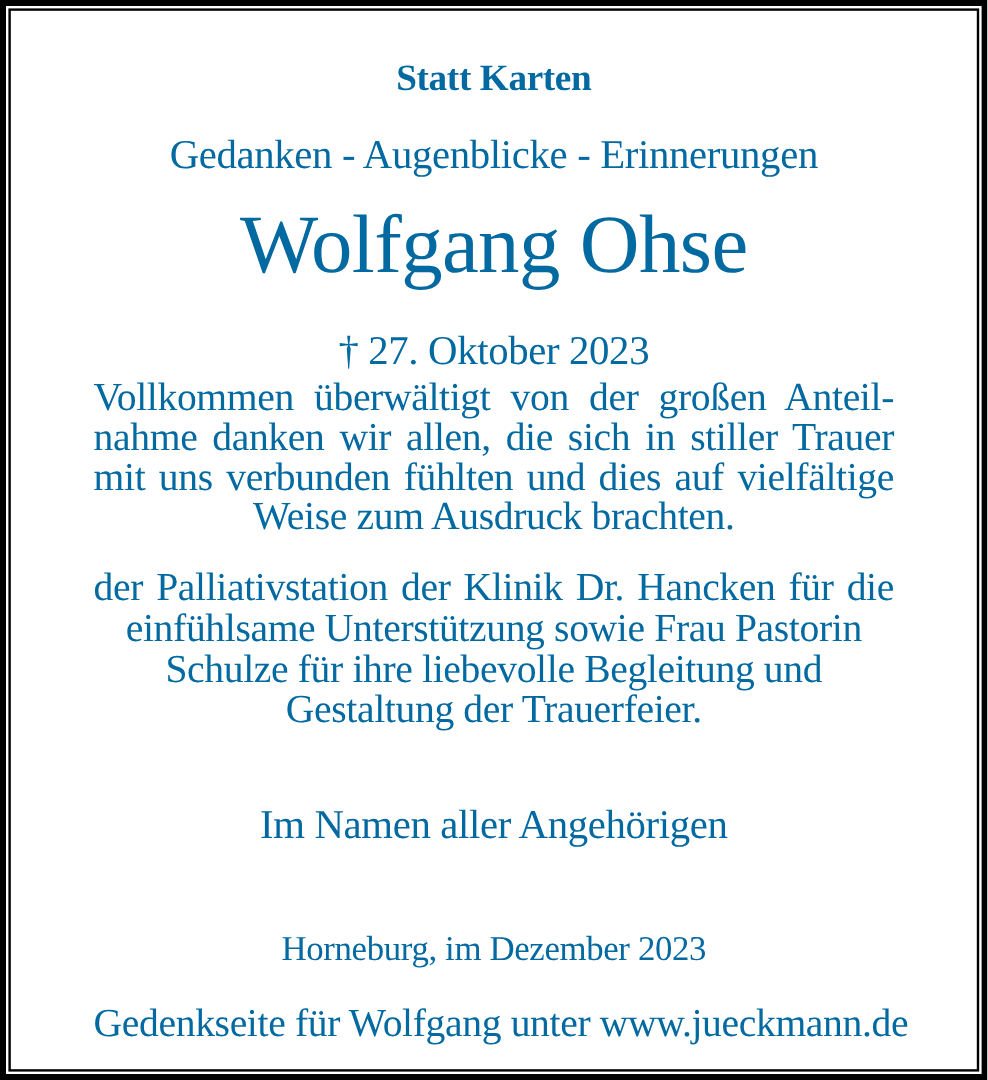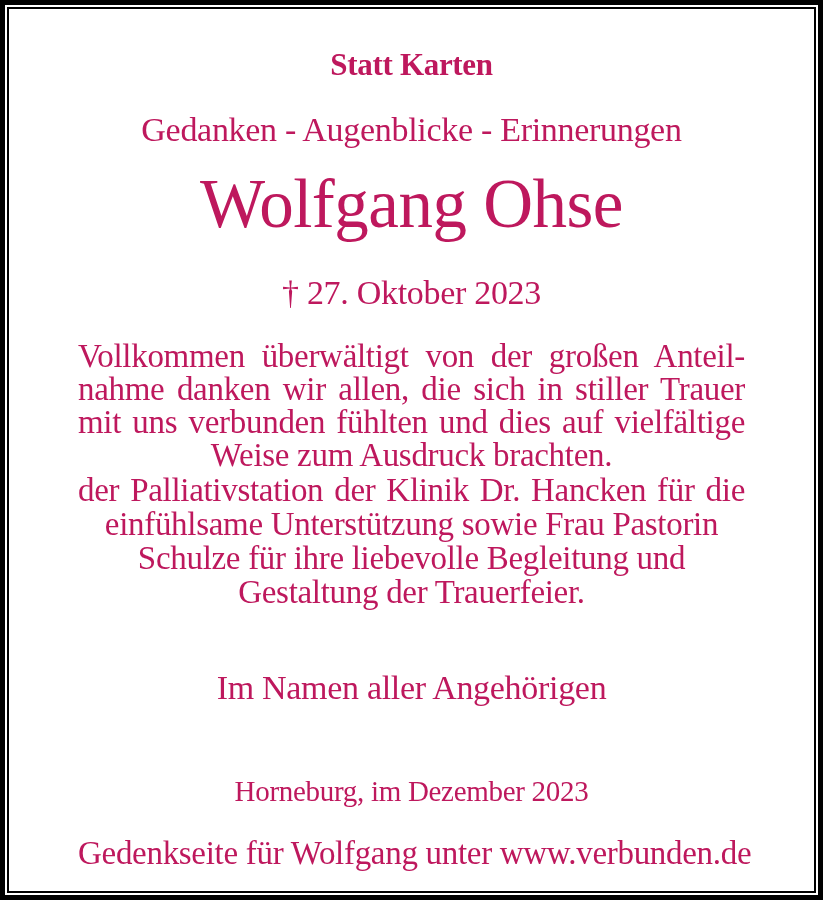--- a/index.html
+++ b/index.html
@@ -28,21 +28,21 @@
     height: 100%;
     border: 2px solid #000000;
     box-sizing: border-box;
     background: #ffffff;
   }
   .tblock {
     position: absolute;
     left: 78px;
     width: 667px;
     text-align: center;
-    color: #be185d;
+    color: #0369a1;
     letter-spacing: -0.3px;
   }
   .nowrap { white-space: nowrap; }
   .statt {
     top: 49px;
     font-size: 31px;
     font-weight: bold;
     line-height: 1;
   }
   .motto {
@@ -56,21 +56,21 @@
     line-height: 1;
     letter-spacing: -0.5px;
   }
   .death-date {
     top: 252px;
     font-size: 34px;
     line-height: 1;
     margin-top: 24px;
   }
   .para1 {
-    top: 340px;
+    top: 316px;
     font-size: 33px;
     line-height: 33px;
   }
   .para2 {
     top: 473px;
     font-size: 33px;
     line-height: 34px;
   }
   .para1 .pline, .para2 .pline {
     display: block;
@@ -133,14 +133,14 @@
     <span class="pline cline">einfühlsame Unterstützung sowie Frau Pastorin</span>
     <span class="pline cline">Schulze für ihre liebevolle Begleitung und</span>
     <span class="pline cline">Gestaltung der Trauerfeier.</span>
   </div>
 
   <div class="tblock closing nowrap">Im Namen aller Angehörigen</div>
 
 
   <div class="tblock place-date nowrap">Horneburg, im Dezember 2023</div>
 
-  <div class="tblock memorial nowrap">Gedenkseite für Wolfgang unter www.verbunden.de</div>
+  <div class="tblock memorial nowrap">Gedenkseite für Wolfgang unter www.jueckmann.de</div>
 </div>
 
 </body></html>

